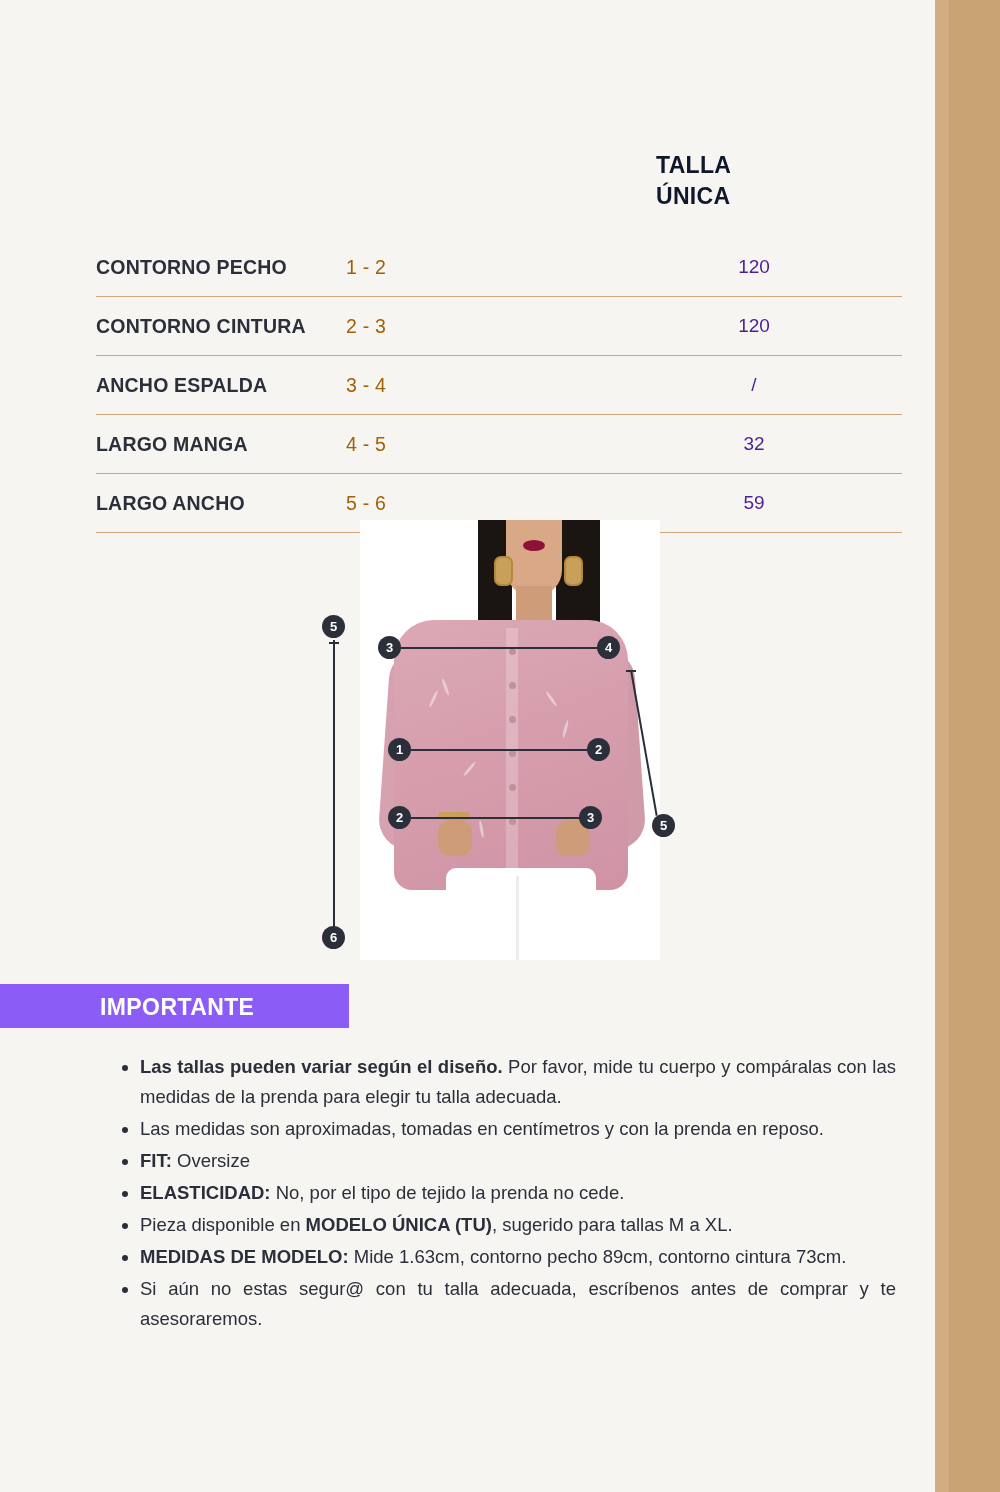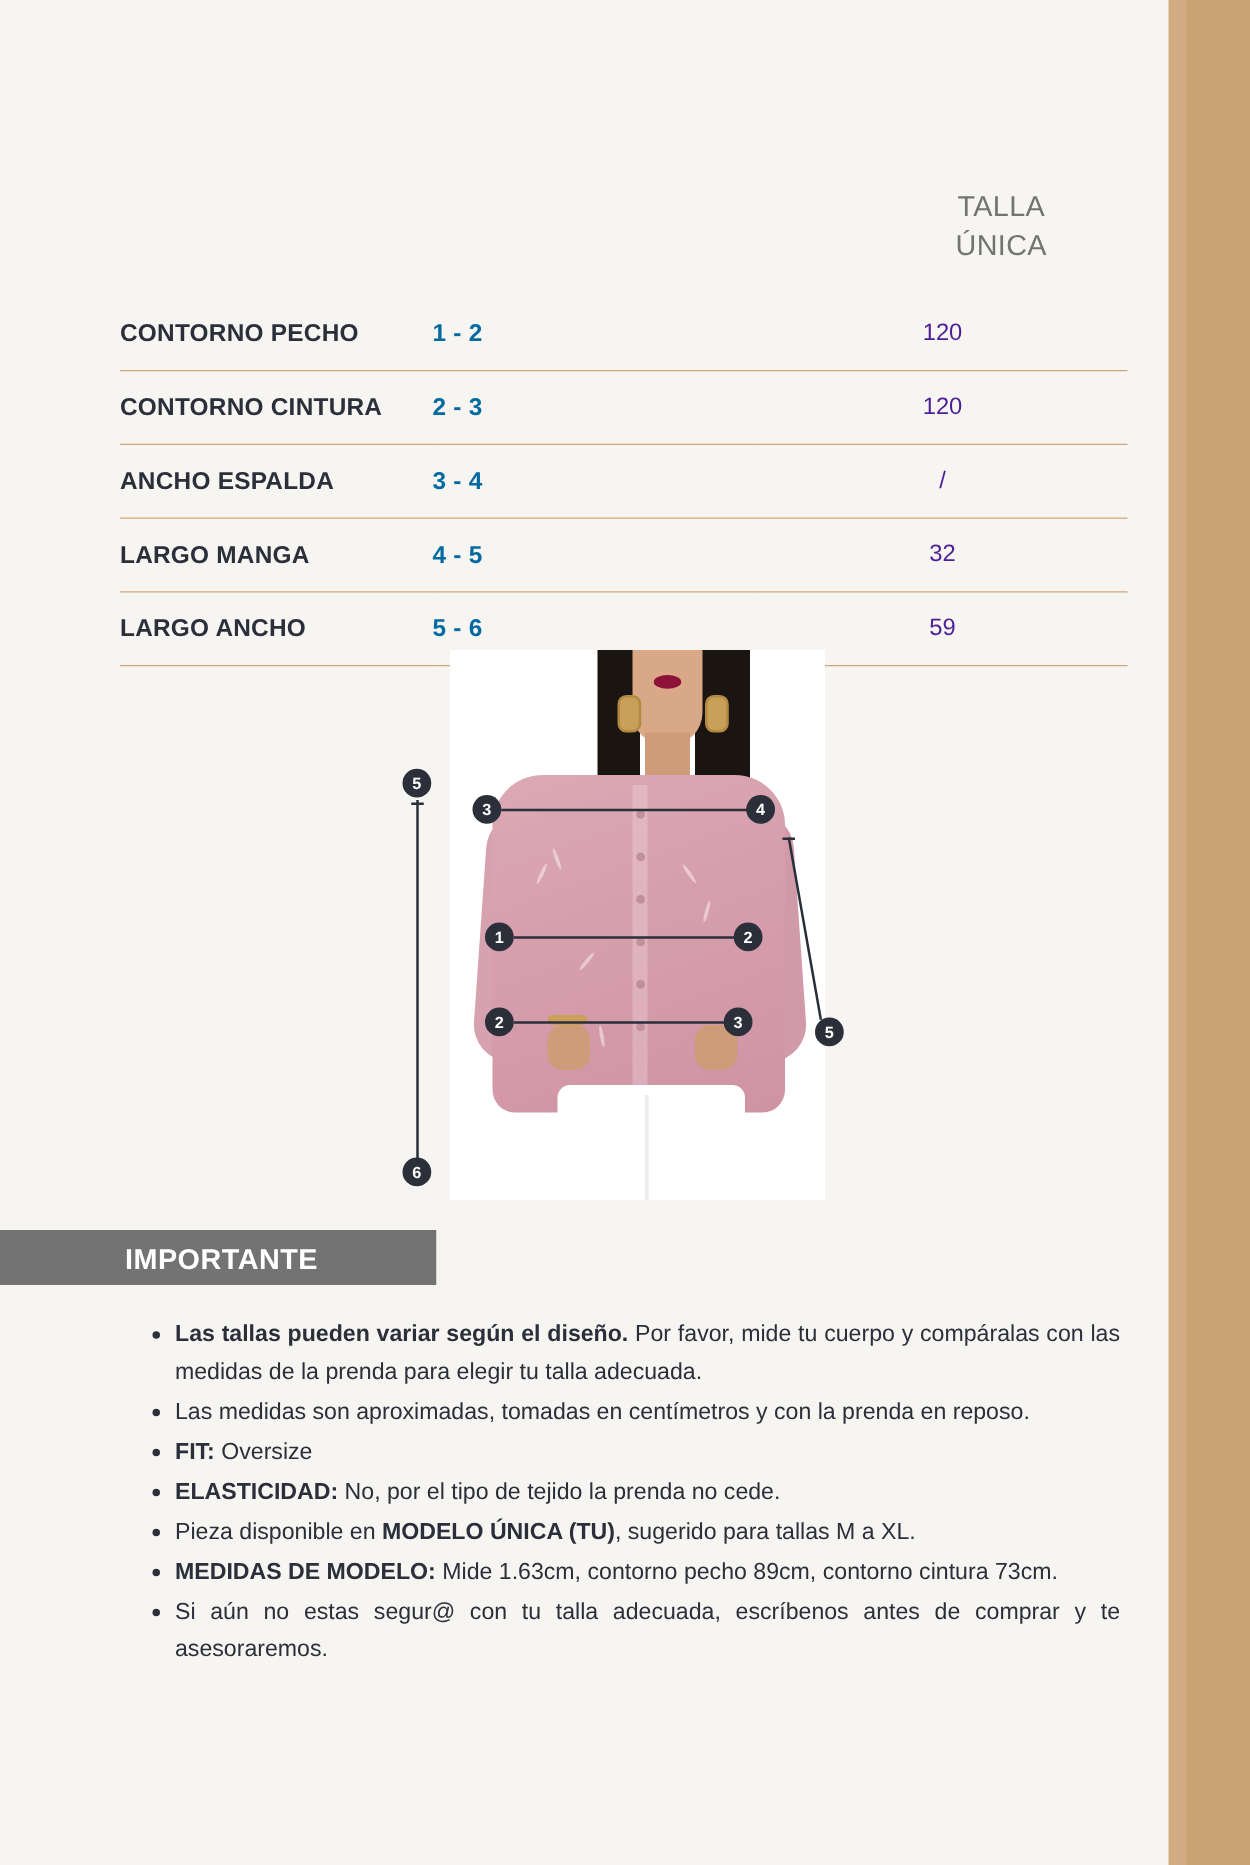--- a/index.html
+++ b/index.html
@@ -37,28 +37,28 @@
   }
 
   
   .table-wrap {
     position: absolute;
     left: 96px;
     top: 150px;
     width: 806px;
   }
   .table-head {
-    text-align: center;
+    text-align: left;
     position: absolute;
     left: 560px;
     top: 0;
     width: 290px;
-    color: #737373;
+    color: #0f172a;
     font-size: 23px;
-    font-weight: 400;
+    font-weight: 700;
     letter-spacing: .3px;
     line-height: 1.35;
   }
   table.sizes {
     position: absolute;
     top: 88px;
     left: 0;
     width: 806px;
     border-collapse: collapse;
   }
@@ -71,22 +71,22 @@
   td.label {
     width: 250px;
     font-size: 19.5px;
     font-weight: 700;
     color: #2a2f3a;
     letter-spacing: .2px;
   }
   td.points {
     width: 260px;
     font-size: 19.5px;
-    font-weight: 700;
-    color: #0369a1;
+    font-weight: 400;
+    color: #a16207;
     letter-spacing: .2px;
     margin-left: 38px;
   }
   td.value {
     text-align: center;
     font-size: 19px;
     color: #4c1d95;
     font-weight: 400;
   }
 
@@ -262,21 +262,21 @@
   }
   .cap.h { width: 10px; height: 2px; }
 
   
   .important-bar {
     position: absolute;
     left: 0;
     top: 984px;
     width: 349px;
     height: 44px;
-    background: #737373;
+    background: #8b5cf6;
   }
   .important-bar span {
     position: absolute;
     left: 100px;
     top: 10px;
     color: #ffffff;
     font-size: 23px;
     font-weight: 700;
     letter-spacing: .4px;
   }

